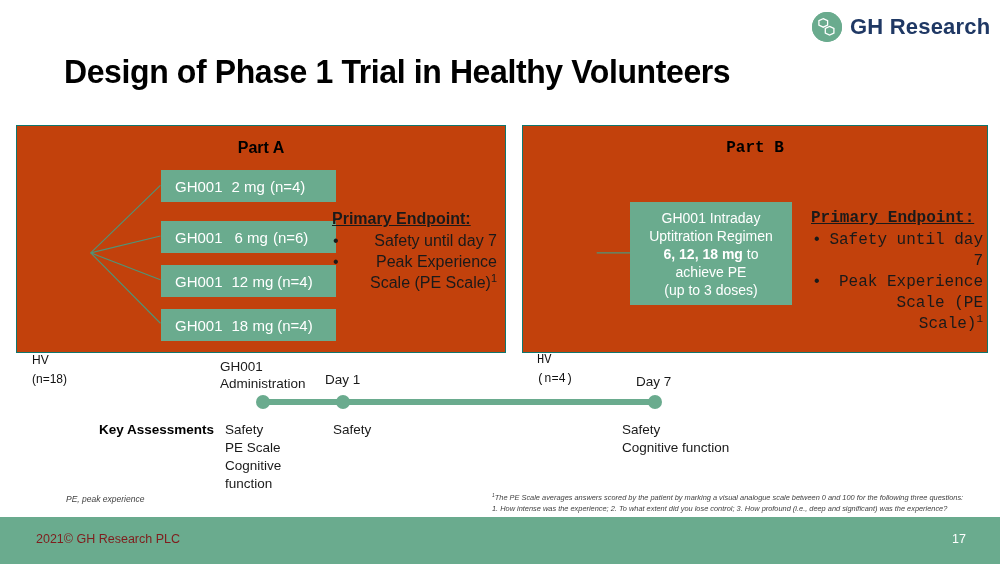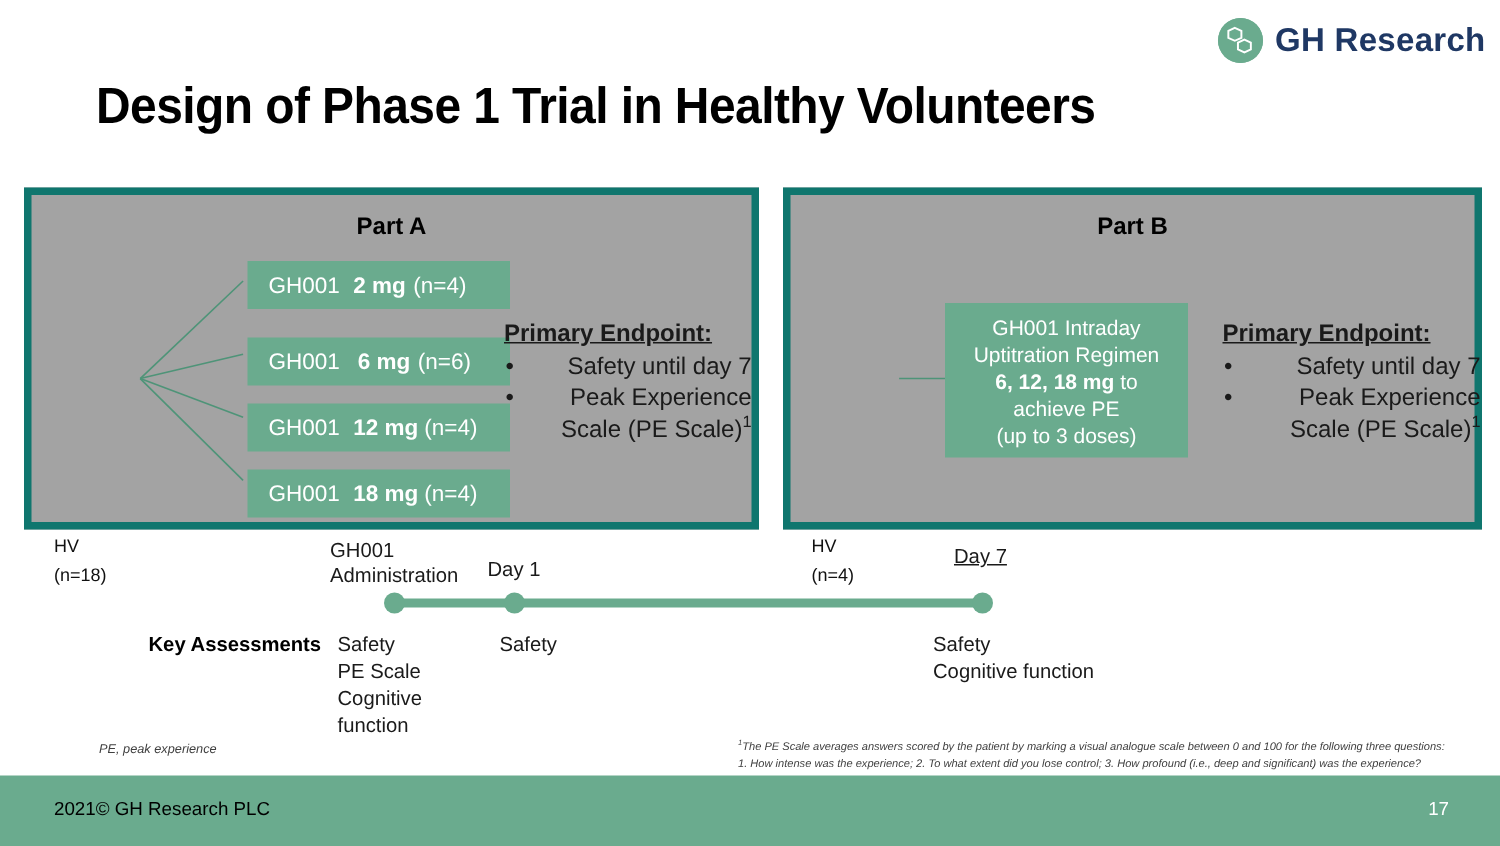--- a/index.html
+++ b/index.html
@@ -53,26 +53,26 @@
     color: #000000;
     letter-spacing: -0.4px;
     transform: scaleX(0.94);
     transform-origin: left center;
     white-space: nowrap;
   }
 
   
   .panel {
     position: absolute;
-    border: 5px solid #0f766e;
-    background: #a3a3a3;
+    border: 1px solid #0f766e;
+    background: #c2410c;
     box-sizing: border-box;
   }
   #panel-a { left: 16px;  top: 125px; width: 490px; height: 228px; }
-  #panel-b { left: 522px; top: 125px; width: 466px; height: 228px; }
+  #panel-b { left: 522px; top: 125px; width: 466px; height: 228px; font-family: Liberation Mono, monospace; }
 
   .panel-title {
     position: absolute;
     top: 13px;
     left: 0;
     width: 100%;
     text-align: center;
     font-size: 16px;
     font-weight: bold;
     color: #000000;
@@ -95,21 +95,21 @@
     background: #6aab8e;
     color: #ffffff;
     font-size: 15px;
     display: flex;
     align-items: center;
     box-sizing: border-box;
     padding-left: 14px;
     white-space: nowrap;
   }
   .dose-box .drug { font-weight: normal; }
-  .dose-box .dose { font-weight: bold; }
+  .dose-box .dose { font-weight: normal; }
   .dose-box .n    { font-weight: normal; }
 
   
   .connectors {
     position: absolute;
     left: 0; top: 0;
     width: 100%; height: 100%;
     pointer-events: none;
   }
 
@@ -234,21 +234,21 @@
     bottom: 0;
     width: 1000px;
     height: 47px;
     background: #6aab8e;
   }
   #footer-copy {
     position: absolute;
     left: 36px;
     top: 15px;
     font-size: 12.5px;
-    color: #000000;
+    color: #7f1d1d;
     white-space: nowrap;
   }
   #footer-page {
     position: absolute;
     right: 34px;
     top: 15px;
     font-size: 12.5px;
     color: #ffffff;
   }
 </style>
@@ -373,21 +373,21 @@
   <div class="tl-dot" style="left:336px;"></div>
   <div class="tl-dot" style="left:648px;"></div>
 
   <div class="tl-top-label" style="left:220px; top:358px;">
     <span>GH001</span><br>
     <span>Administration</span>
   </div>
   <div class="tl-top-label" style="left:325px; top:371px;">
     <span>Day 1</span>
   </div>
-  <div class="tl-top-label" style="left:636px; top:362px;text-decoration:underline;">
+  <div class="tl-top-label" style="left:636px; top:373px;">
     <span>Day 7</span>
   </div>
 
   <div class="tl-bottom-label" style="left:225px; top:421px;">
     <span>Safety</span><br>
     <span>PE Scale</span><br>
     <span>Cognitive</span><br>
     <span>function</span>
   </div>
   <div class="tl-bottom-label" style="left:333px; top:421px;">

